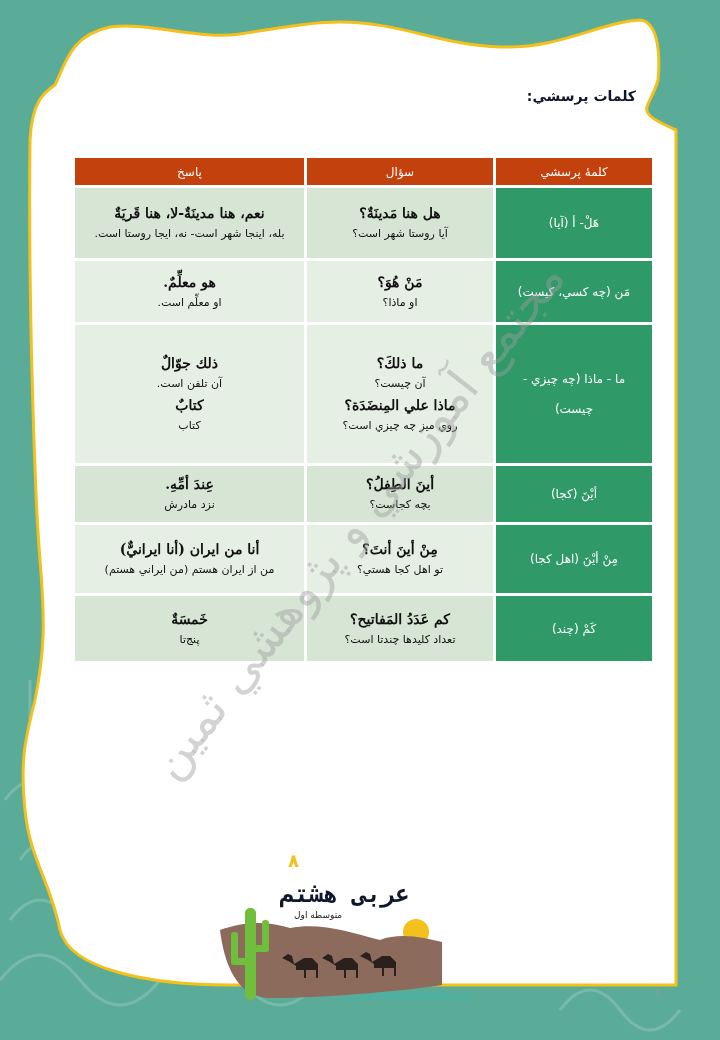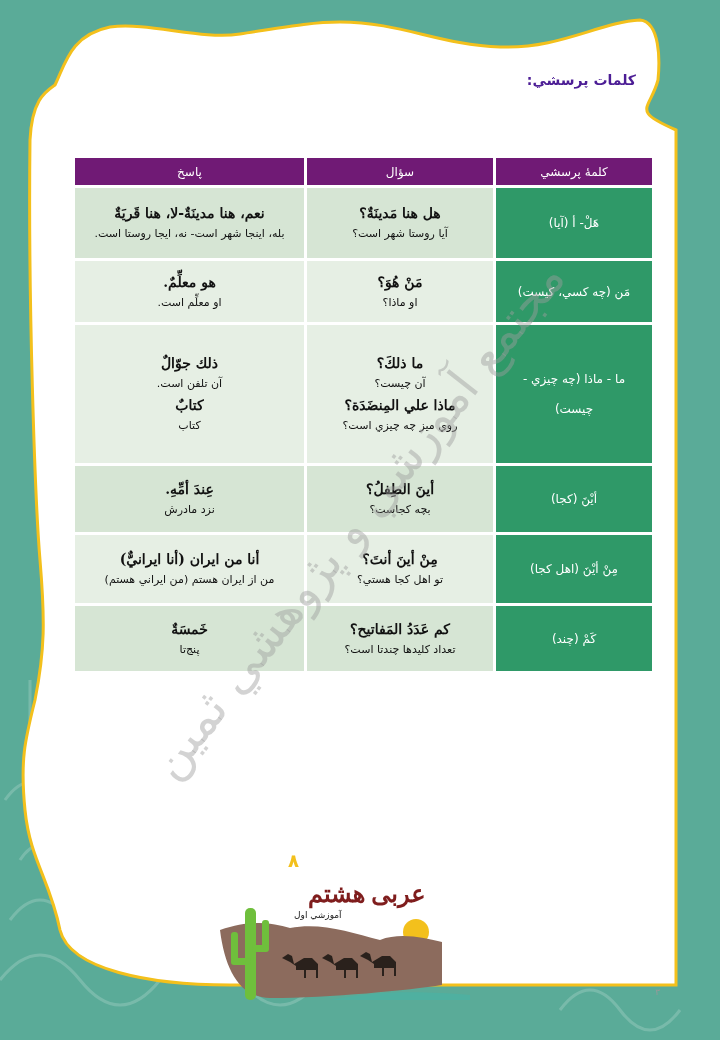--- a/index.html
+++ b/index.html
@@ -7,50 +7,50 @@
     width:720px; height:1040px; position:relative; overflow:hidden;
     background:#5aab98;
     font-family:"DejaVu Sans", sans-serif;
   }
   .bg-pattern {
     position:absolute; left:0; bottom:0; width:720px; height:420px;
     pointer-events:none; opacity:0.18;
   }
   .page-frame { position:absolute; left:0; top:0; width:720px; height:1040px; }
   .page-title {
-    position:absolute; right:84px; top:72px;
-    color:#4c1d95; font-weight:bold; font-size:14px; direction:rtl;
+    position:absolute; right:84px; top:88px;
+    color:#0f172a; font-weight:bold; font-size:14px; direction:rtl;
     font-family:"DejaVu Sans", sans-serif;
   }
   table.qtable {
     position:absolute; left:75px; top:158px; width:571px;
     border-collapse:separate; border-spacing:3px 3px;
     direction:rtl; table-layout:fixed; margin:-3px;
   }
   .qtable th {
-    background:#701a75; color:#fff; font-weight:normal; font-size:12px;
+    background:#c2410c; color:#fff; font-weight:normal; font-size:12px;
     height:27px; padding:0; text-align:center;
   }
   .qtable td { text-align:center; padding:0; vertical-align:middle; }
   .qtable td.word {
     background:#2f9968; color:#fff; font-size:12px; line-height:30px; padding:0 14px;
   }
   .qtable tr.odd td.txt { background:#d6e5d4; }
   .qtable tr.even td.txt { background:#e6efe4; }
   .ar { font-weight:bold; font-size:14px; color:#111; display:block; line-height:22px; font-family:"DejaVu Serif", serif; }
   .fa { font-size:11px; color:#111; display:block; line-height:20px; }
   .cell-inner { display:flex; flex-direction:column; justify-content:space-around; height:100%; padding:6px 4px; box-sizing:border-box; }
   .watermark {
     position:absolute; left:90px; top:250px; width:560px; height:560px;
     pointer-events:none;
   }
   .logo { position:absolute; left:210px; top:850px; width:260px; height:150px; }
   .logo-title {
-    position:absolute; left:70px; top:30px; font-size:24px; font-weight:bold; color:#7f1d1d;
-    direction:rtl; font-family:Liberation Serif, serif;margin-left:28px;
+    position:absolute; left:70px; top:30px; font-size:24px; font-weight:bold; color:#0f172a;
+    direction:rtl; font-family:Liberation Mono, monospace;
   }
   .logo-sub {
     position:absolute; left:84px; top:60px; font-size:9px; color:#1a1a1a; direction:rtl;
   }
   .logo-grade {
     position:absolute; left:78px; top:0px; font-size:18px; color:#f3c01c; font-weight:bold;
   }
   .page-number { position:absolute; right:60px; top:987px; font-size:9px; color:#999; }
 </style>
 </head>
@@ -144,21 +144,21 @@
         </td>
       <td class="txt">
           <div class="cell-inner">
         <span class="ar">ذلك جوّالٌ</span>
         <span class="fa">آن تلفن است.</span>
         <span class="ar">كتابٌ</span>
         <span class="fa">کتاب</span>
           </div>
         </td>
     </tr>
-    <tr class="odd" style="height:66px">
+    <tr class="odd" style="height:56px">
       <td class="word">أيْنَ (کجا)</td>
       <td class="txt">
           <div class="cell-inner">
         <span class="ar">أينَ الطِفلُ؟</span>
         <span class="fa">بچه کجاست؟</span>
           </div>
         </td>
       <td class="txt">
           <div class="cell-inner">
         <span class="ar">عِندَ أمِّهِ.</span>
@@ -217,16 +217,16 @@
     <rect x="42" y="95" width="17" height="7" rx="3" fill="#6fbf3c"></rect>
 
     <g fill="#2a211c">
       <path d="M72 108 l6 -4 l4 2 l2 8 l10 -6 l8 0 l6 6 l0 14 l-2 0 l0 -8 l-10 0 l0 8 l-2 0 l0 -8 l-8 0 l0 -4 l-6 -4 z"></path>
       <path d="M112 108 l6 -4 l4 2 l2 8 l10 -6 l8 0 l6 6 l0 14 l-2 0 l0 -8 l-10 0 l0 8 l-2 0 l0 -8 l-8 0 l0 -4 l-6 -4 z"></path>
       <path d="M150 106 l6 -4 l4 2 l2 8 l10 -6 l8 0 l6 6 l0 14 l-2 0 l0 -8 l-10 0 l0 8 l-2 0 l0 -8 l-8 0 l0 -4 l-6 -4 z"></path>
     </g>
   </svg>
   <div class="logo-grade">۸</div>
   <div class="logo-title">عربی هشتم</div>
-  <div class="logo-sub">آموزشي اول</div>
+  <div class="logo-sub">متوسطه اول</div>
 </div>
 
 <div class="page-number">۳</div>
 
 </body></html>

